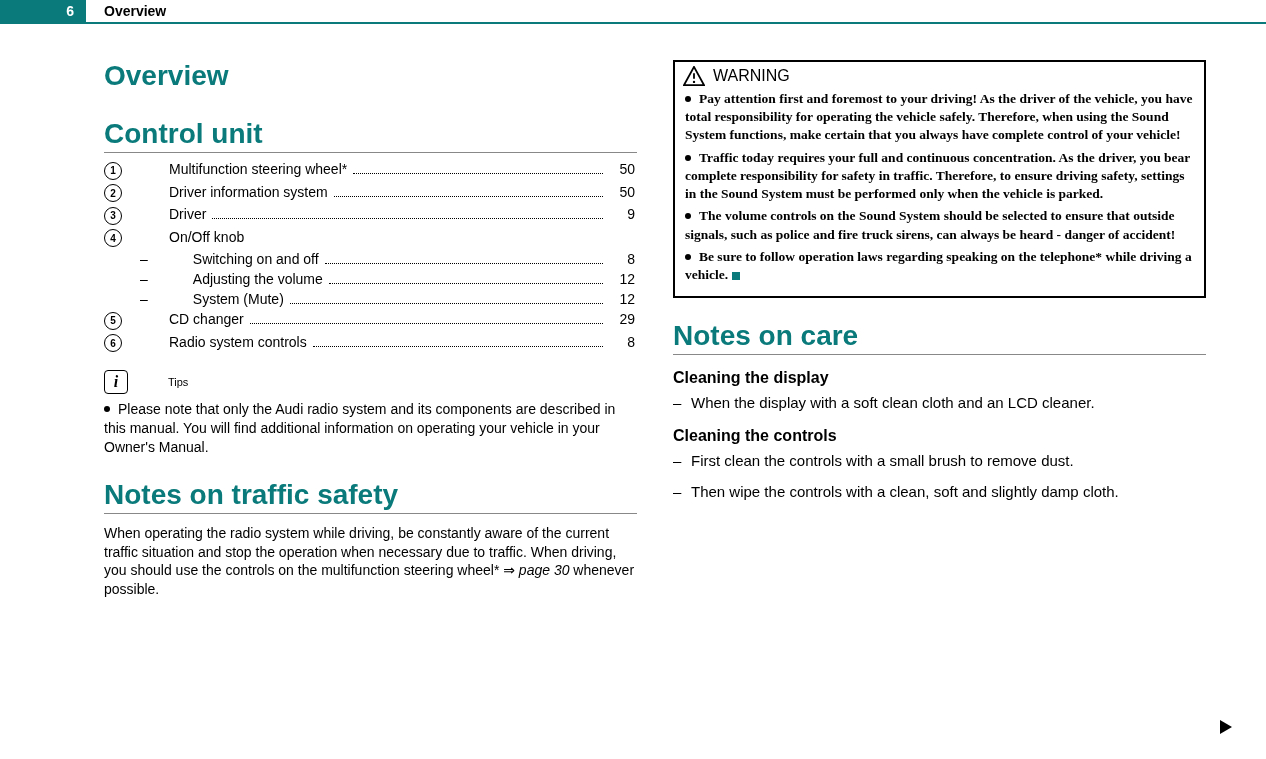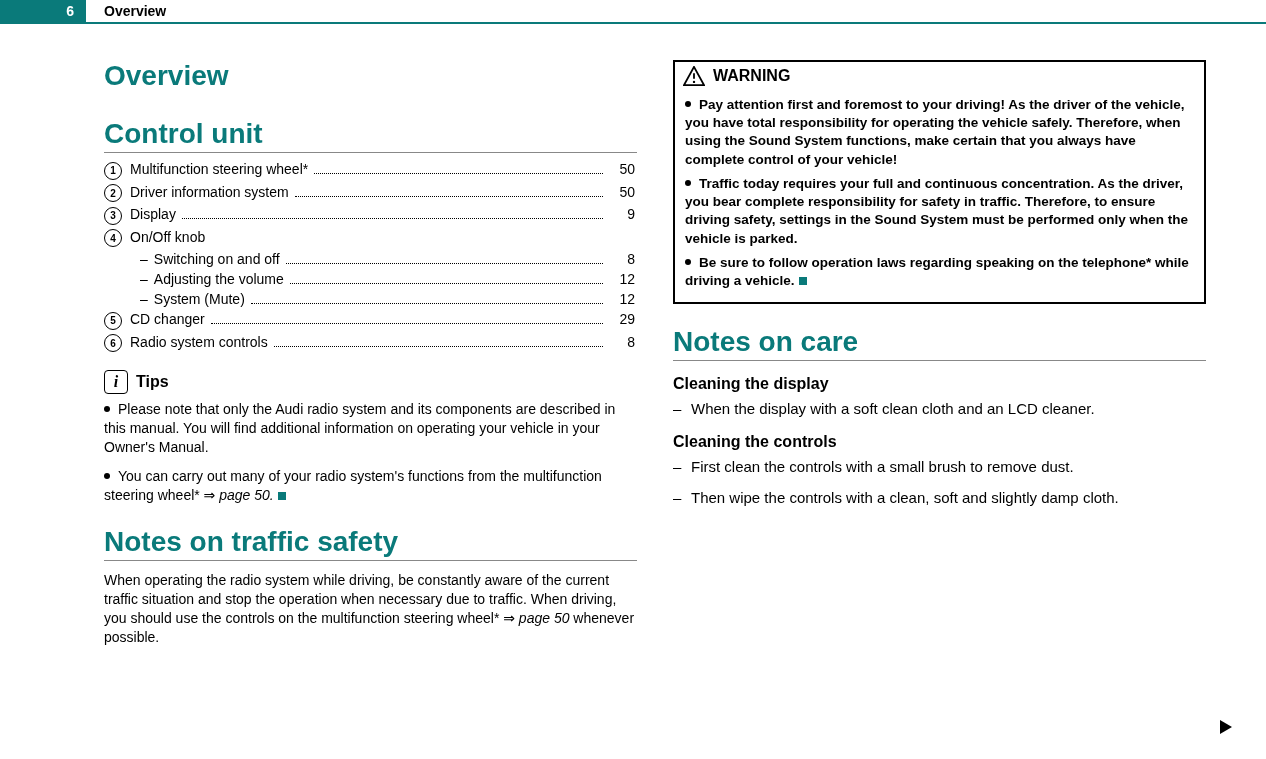--- a/index.html
+++ b/index.html
@@ -9,36 +9,36 @@
   .header-title { font-weight: bold; padding-left: 18px; display: flex; align-items: center; font-size: 14px; }
   .content { display: flex; padding: 36px 60px 20px 104px; gap: 36px; }
   .col { flex: 1; }
   h1.overview-main { color: #0a7a7a; font-size: 28px; font-weight: bold; margin-bottom: 26px; }
   h2.section { color: #0a7a7a; font-size: 28px; font-weight: bold; border-bottom: 1px solid #888; padding-bottom: 2px; margin-bottom: 8px; margin-top: 6px; }
   .intro { font-style: italic; font-size: 16px; margin-bottom: 14px; line-height: 1.25; }
   .toc-row { display: flex; align-items: baseline; margin-bottom: 4px; font-size: 14px; }
   .toc-num-circle { display: inline-flex; width: 18px; height: 18px; border: 1.5px solid #000; border-radius: 50%; align-items: center; justify-content: center; font-size: 10px; font-weight: bold; margin-right: 8px; flex-shrink: 0; }
   .toc-indent { width: 26px; flex-shrink: 0; }
   .toc-dash { margin: 0 6px 0 10px; }
-  .toc-label { white-space: nowrap; }
+  .toc-label { white-space: nowrap; margin-left: 39px; }
   .toc-dots { flex: 1; border-bottom: 1.5px dotted #000; margin: 0 6px 3px 6px; min-width: 20px; }
   .toc-page { width: 28px; text-align: right; padding-right: 2px; }
   .tips-header { display: flex; align-items: center; margin-top: 18px; margin-bottom: 6px; }
   .tips-icon { width: 24px; height: 24px; border: 1.5px solid #000; border-radius: 4px; display: flex; align-items: center; justify-content: center; font-family: Georgia, serif; font-weight: bold; font-style: italic; font-size: 16px; margin-right: 8px; }
-  .tips-label { font-weight: bold; font-size: 16px; }
+  .tips-label { font-weight: normal; font-size: 11px; margin-left: 32px; }
   .bullet-block { margin-bottom: 10px; line-height: 1.35; }
   .bullet-dot { display: inline-block; width: 6px; height: 6px; background: #000; border-radius: 50%; vertical-align: middle; margin-right: 8px; position: relative; top: -1px; }
   .page-ref { font-style: italic; }
   .end-square { display: inline-block; width: 8px; height: 8px; background: #0a7a7a; margin-left: 4px; vertical-align: middle; }
   .warning-box { border: 2px solid #000; margin-bottom: 22px; }
   .warning-header { display: flex; align-items: center; padding: 4px 8px 4px 8px; border-bottom: 0; }
   .warning-icon { width: 22px; height: 20px; margin-right: 8px; }
-  .warning-title { font-weight: bold; font-size: 16px; }
+  .warning-title { font-weight: normal; font-size: 16px; }
   .warning-body { padding: 0 10px 8px 10px; font-weight: bold; font-size: 13.5px; line-height: 1.3; }
-  .warning-body .bullet-block { margin-top: 6px; margin-bottom: 4px; }
+  .warning-body .bullet-block { margin-bottom: 4px; font-family: Liberation Serif, serif; }
   h3.subsection { font-weight: bold; font-size: 16px; margin-top: 14px; margin-bottom: 6px; }
   .dash-item { display: flex; margin-bottom: 10px; line-height: 1.35; font-size: 15px; }
   .dash-item .dash { width: 18px; flex-shrink: 0; }
   .dash-item .txt { flex: 1; }
   .continue-arrow { position: absolute; right: 34px; bottom: 22px; }
   .arrow-svg { width: 12px; height: 14px; }
   .plain-para { line-height: 1.35; margin-bottom: 10px; margin-top: 10px; font-size: 14px; }
 </style>
 </head>
 <body>
@@ -62,21 +62,21 @@
       <span class="toc-page">50</span>
     </div>
     <div class="toc-row">
       <span class="toc-num-circle">2</span>
       <span class="toc-label">Driver information system</span>
       <span class="toc-dots"></span>
       <span class="toc-page">50</span>
     </div>
     <div class="toc-row">
       <span class="toc-num-circle">3</span>
-      <span class="toc-label">Display</span>
+      <span class="toc-label">Driver</span>
       <span class="toc-dots"></span>
       <span class="toc-page">9</span>
     </div>
     <div class="toc-row">
       <span class="toc-num-circle">4</span>
       <span class="toc-label">On/Off knob</span>
     </div>
     <div class="toc-row">
       <span class="toc-indent"></span>
         <span class="toc-dash">–</span>
@@ -111,43 +111,41 @@
       <span class="toc-page">8</span>
     </div>
 
     <div class="tips-header">
       <span class="tips-icon">i</span>
       <span class="tips-label">Tips</span>
     </div>
     <div class="bullet-block">
       <span class="bullet-dot"></span><span>Please note that only the Audi radio system and its components are described in this manual. You will find additional information on operating your vehicle in your Owner's Manual.</span>
     </div>
-    <div class="bullet-block">
-      <span class="bullet-dot"></span><span>You can carry out many of your radio system's functions from the multifunction steering wheel* ⇒ </span><span class="page-ref">page 50.</span><span class="end-square"></span>
-    </div>
 
     <h2 class="section" style="margin-top:22px">Notes on traffic safety</h2>
     <p class="plain-para">
-      <span>When operating the radio system while driving, be constantly aware of the current traffic situation and stop the operation when necessary due to traffic. When driving, you should use the controls on the multifunction steering wheel* ⇒ </span><span class="page-ref">page 50</span><span> whenever possible.</span>
+      <span>When operating the radio system while driving, be constantly aware of the current traffic situation and stop the operation when necessary due to traffic. When driving, you should use the controls on the multifunction steering wheel* ⇒ </span><span class="page-ref">page 30</span><span> whenever possible.</span>
     </p>
   </div>
 
   <div class="col">
     <div class="warning-box">
       <div class="warning-header">
         <svg class="warning-icon" viewBox="0 0 24 22">
           <polygon points="12,1 23,21 1,21" fill="none" stroke="#000" stroke-width="2"></polygon>
           <line x1="12" y1="8" x2="12" y2="14" stroke="#000" stroke-width="2"></line>
           <circle cx="12" cy="17.5" r="1.3" fill="#000"></circle>
         </svg>
         <span class="warning-title">WARNING</span>
       </div>
       <div class="warning-body">
         <div class="bullet-block"><span class="bullet-dot"></span><span>Pay attention first and foremost to your driving! As the driver of the vehicle, you have total responsibility for operating the vehicle safely. Therefore, when using the Sound System functions, make certain that you always have complete control of your vehicle!</span></div>
         <div class="bullet-block"><span class="bullet-dot"></span><span>Traffic today requires your full and continuous concentration. As the driver, you bear complete responsibility for safety in traffic. Therefore, to ensure driving safety, settings in the Sound System must be performed only when the vehicle is parked.</span></div>
+        <div class="bullet-block"><span class="bullet-dot"></span><span>The volume controls on the Sound System should be selected to ensure that outside signals, such as police and fire truck sirens, can always be heard - danger of accident!</span></div>
         <div class="bullet-block"><span class="bullet-dot"></span><span>Be sure to follow operation laws regarding speaking on the telephone* while driving a vehicle.</span><span class="end-square"></span></div>
       </div>
     </div>
 
     <h2 class="section">Notes on care</h2>
 
     <h3 class="subsection">Cleaning the display</h3>
     <div class="dash-item">
       <span class="dash">–</span>
       <span class="txt">When the display with a soft clean cloth and an LCD cleaner.</span>

